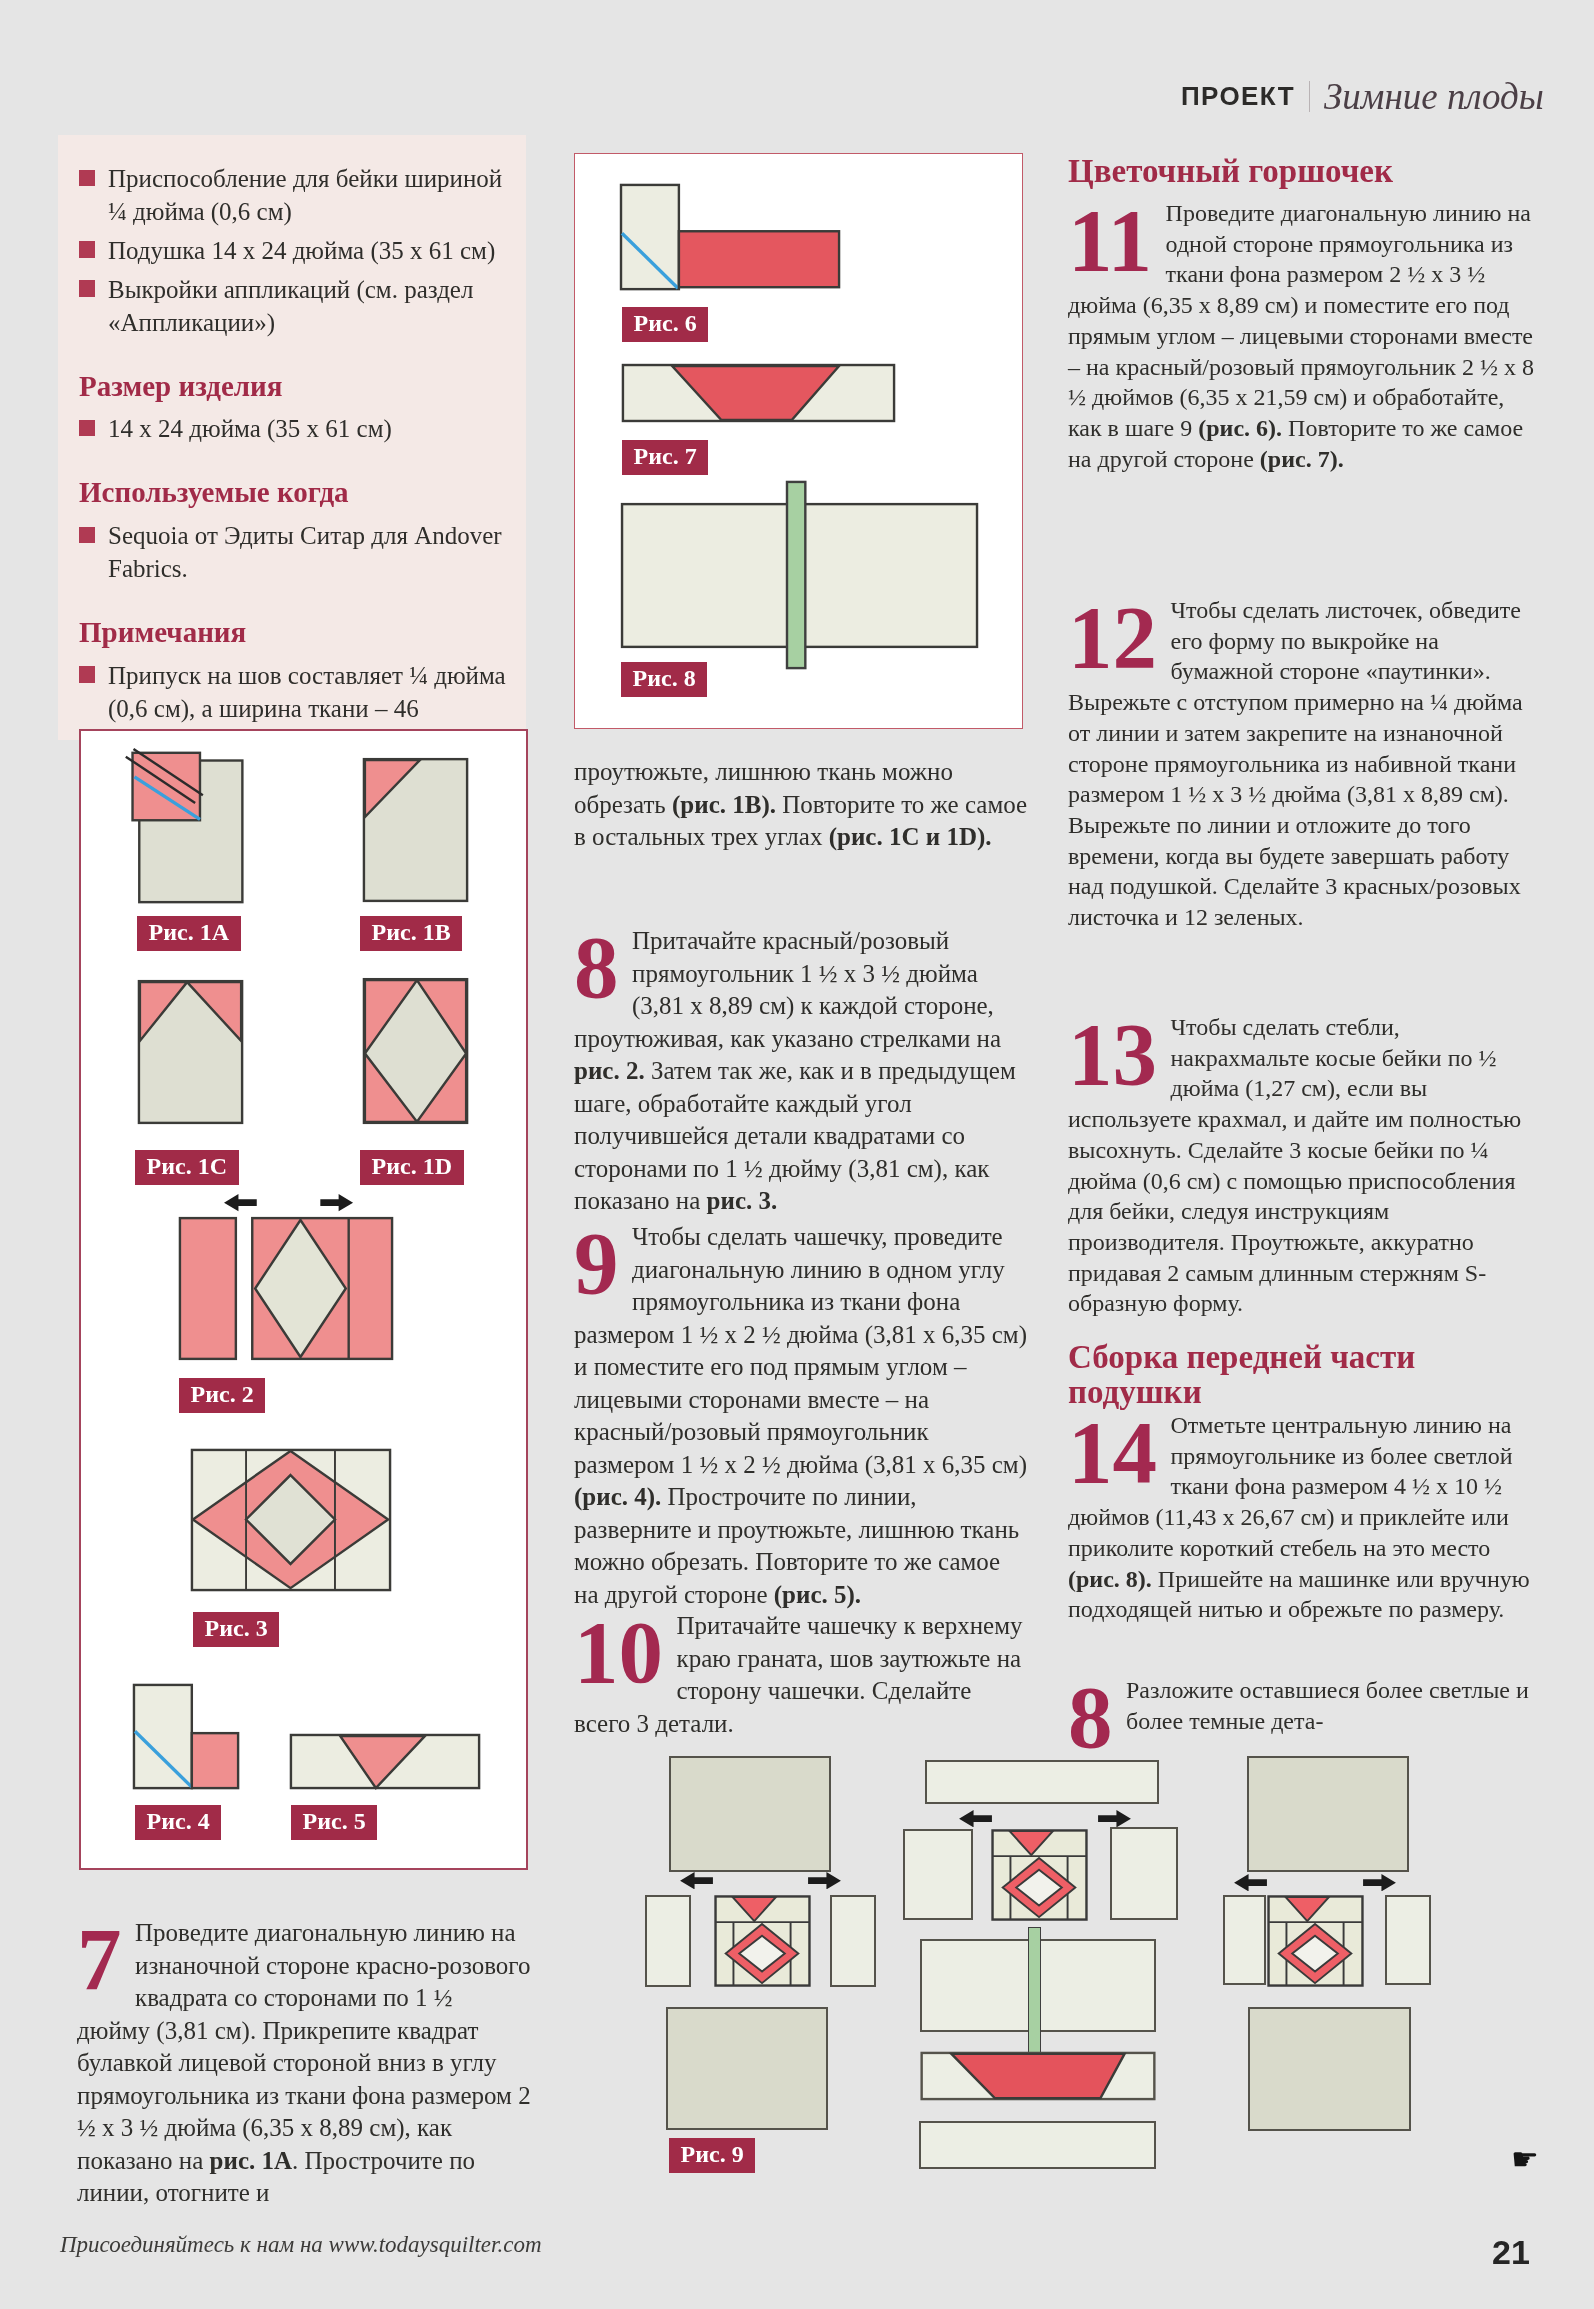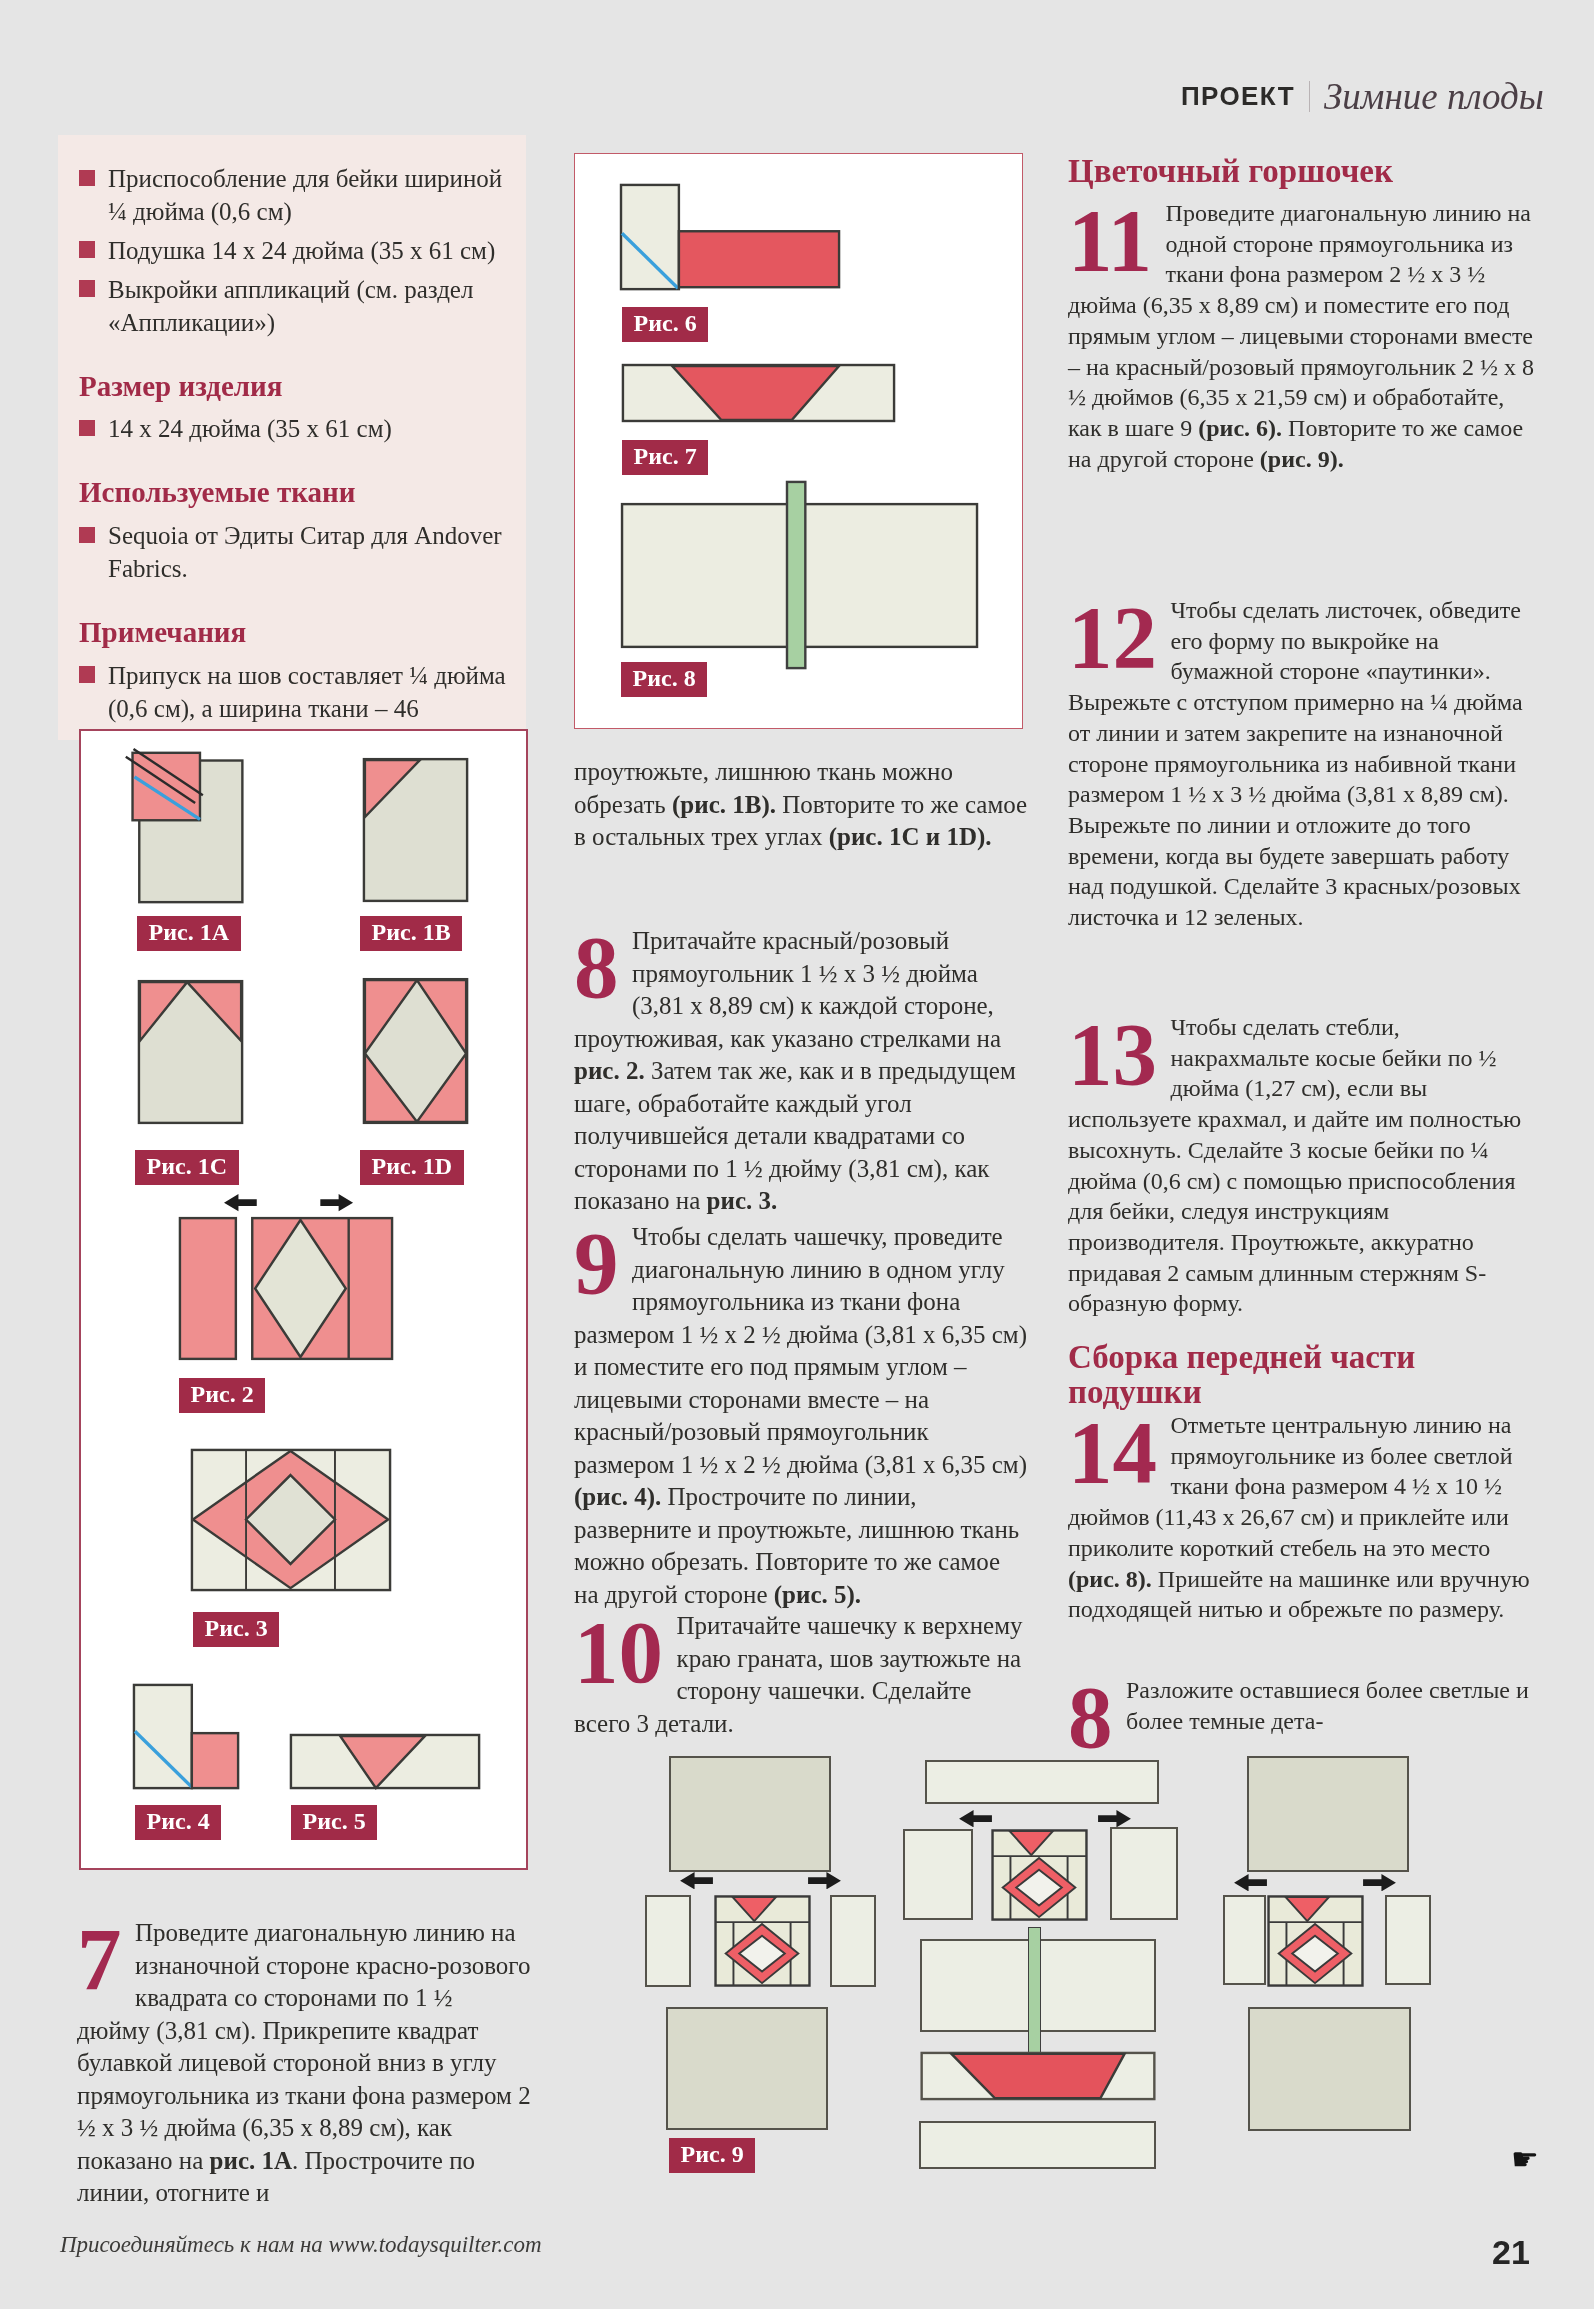--- a/index.html
+++ b/index.html
@@ -79,21 +79,21 @@
     </div>
     <div class="bullet-row">
       <span class="bullet-sq"></span>
       <span>Выкройки аппликаций (см. раздел «Аппликации»)</span>
     </div>
     <div class="side-head">Размер изделия</div>
     <div class="bullet-row">
       <span class="bullet-sq"></span>
       <span>14 х 24 дюйма (35 х 61 см)</span>
     </div>
-    <div class="side-head">Используемые ткани</div>
+    <div class="side-head">Используемые когда</div>
     <div class="bullet-row">
       <span class="bullet-sq"></span>
       <span>Sequoia от Эдиты Ситар для Andover Fabrics.</span>
     </div>
     <div class="side-head">Примечания</div>
     <div class="bullet-row">
       <span class="bullet-sq"></span>
       <span>Припуск на шов составляет ¼ дюйма (0,6 см), а ширина ткани – 46 дюймов.</span>
     </div>
   </div>
@@ -191,21 +191,21 @@
     <span>Чтобы сделать чашечку, проведите диагональную линию в одном углу прямоугольника из ткани фона размером 1 ½ х 2 ½ дюйма (3,81 х 6,35 см) и поместите его под прямым углом – лицевыми сторонами вместе – на красный/розовый прямоугольник размером 1 ½ х 2 ½ дюйма (3,81 х 6,35 см) <b>(рис. 4).</b> Прострочите по линии, разверните и проутюжьте, лишнюю ткань можно обрезать. Повторите то же самое на другой стороне <b>(рис. 5).</b></span>
   </div>
   <div class="abs body-col step" style="left:574px;top:1610px;width:456px;">
     <span class="dropnum">10</span>
     <span>Притачайте чашечку к верхнему краю граната, шов заутюжьте на сторону чашечки. Сделайте всего 3 детали.</span>
   </div>
 
   <div class="abs col-head" style="left:1068px;top:154px;width:469px;">Цветочный горшочек</div>
   <div class="abs body-col tight step" style="left:1068px;top:198px;width:469px;">
     <span class="dropnum">11</span>
-    <span>Проведите диагональную линию на одной стороне прямоугольника из ткани фона размером 2 ½ х 3 ½ дюйма (6,35 х 8,89 см) и поместите его под прямым углом – лицевыми сторонами вместе – на красный/розовый прямоугольник 2 ½ х 8 ½ дюймов (6,35 х 21,59 см) и обработайте, как в шаге 9 <b>(рис. 6).</b> Повторите то же самое на другой стороне <b>(рис. 9).</b></span>
+    <span>Проведите диагональную линию на одной стороне прямоугольника из ткани фона размером 2 ½ х 3 ½ дюйма (6,35 х 8,89 см) и поместите его под прямым углом – лицевыми сторонами вместе – на красный/розовый прямоугольник 2 ½ х 8 ½ дюймов (6,35 х 21,59 см) и обработайте, как в шаге 9 <b>(рис. 6).</b> Повторите то же самое на другой стороне <b>(рис. 7).</b></span>
   </div>
 
   <div class="abs body-col tight step" style="left:1068px;top:595px;width:469px;">
     <span class="dropnum">12</span>
     <span>Чтобы сделать листочек, обведите его форму по выкройке на бумажной стороне «паутинки». Вырежьте с отступом примерно на ¼ дюйма от линии и затем закрепите на изнаночной стороне прямоугольника из набивной ткани размером 1 ½ х 3 ½ дюйма (3,81 х 8,89 см). Вырежьте по линии и отложите до того времени, когда вы будете завершать работу над подушкой. Сделайте 3 красных/розовых листочка и 12 зеленых.</span>
   </div>
   <div class="abs body-col tight step" style="left:1068px;top:1012px;width:469px;">
     <span class="dropnum">13</span>
     <span>Чтобы сделать стебли, накрахмальте косые бейки по ½ дюйма (1,27 см), если вы используете крахмал, и дайте им полностью высохнуть. Сделайте 3 косые бейки по ¼ дюйма (0,6 см) с помощью приспособления для бейки, следуя инструкциям производителя. Проутюжьте, аккуратно придавая 2 самым длинным стержням S-образную форму.</span>
   </div>

